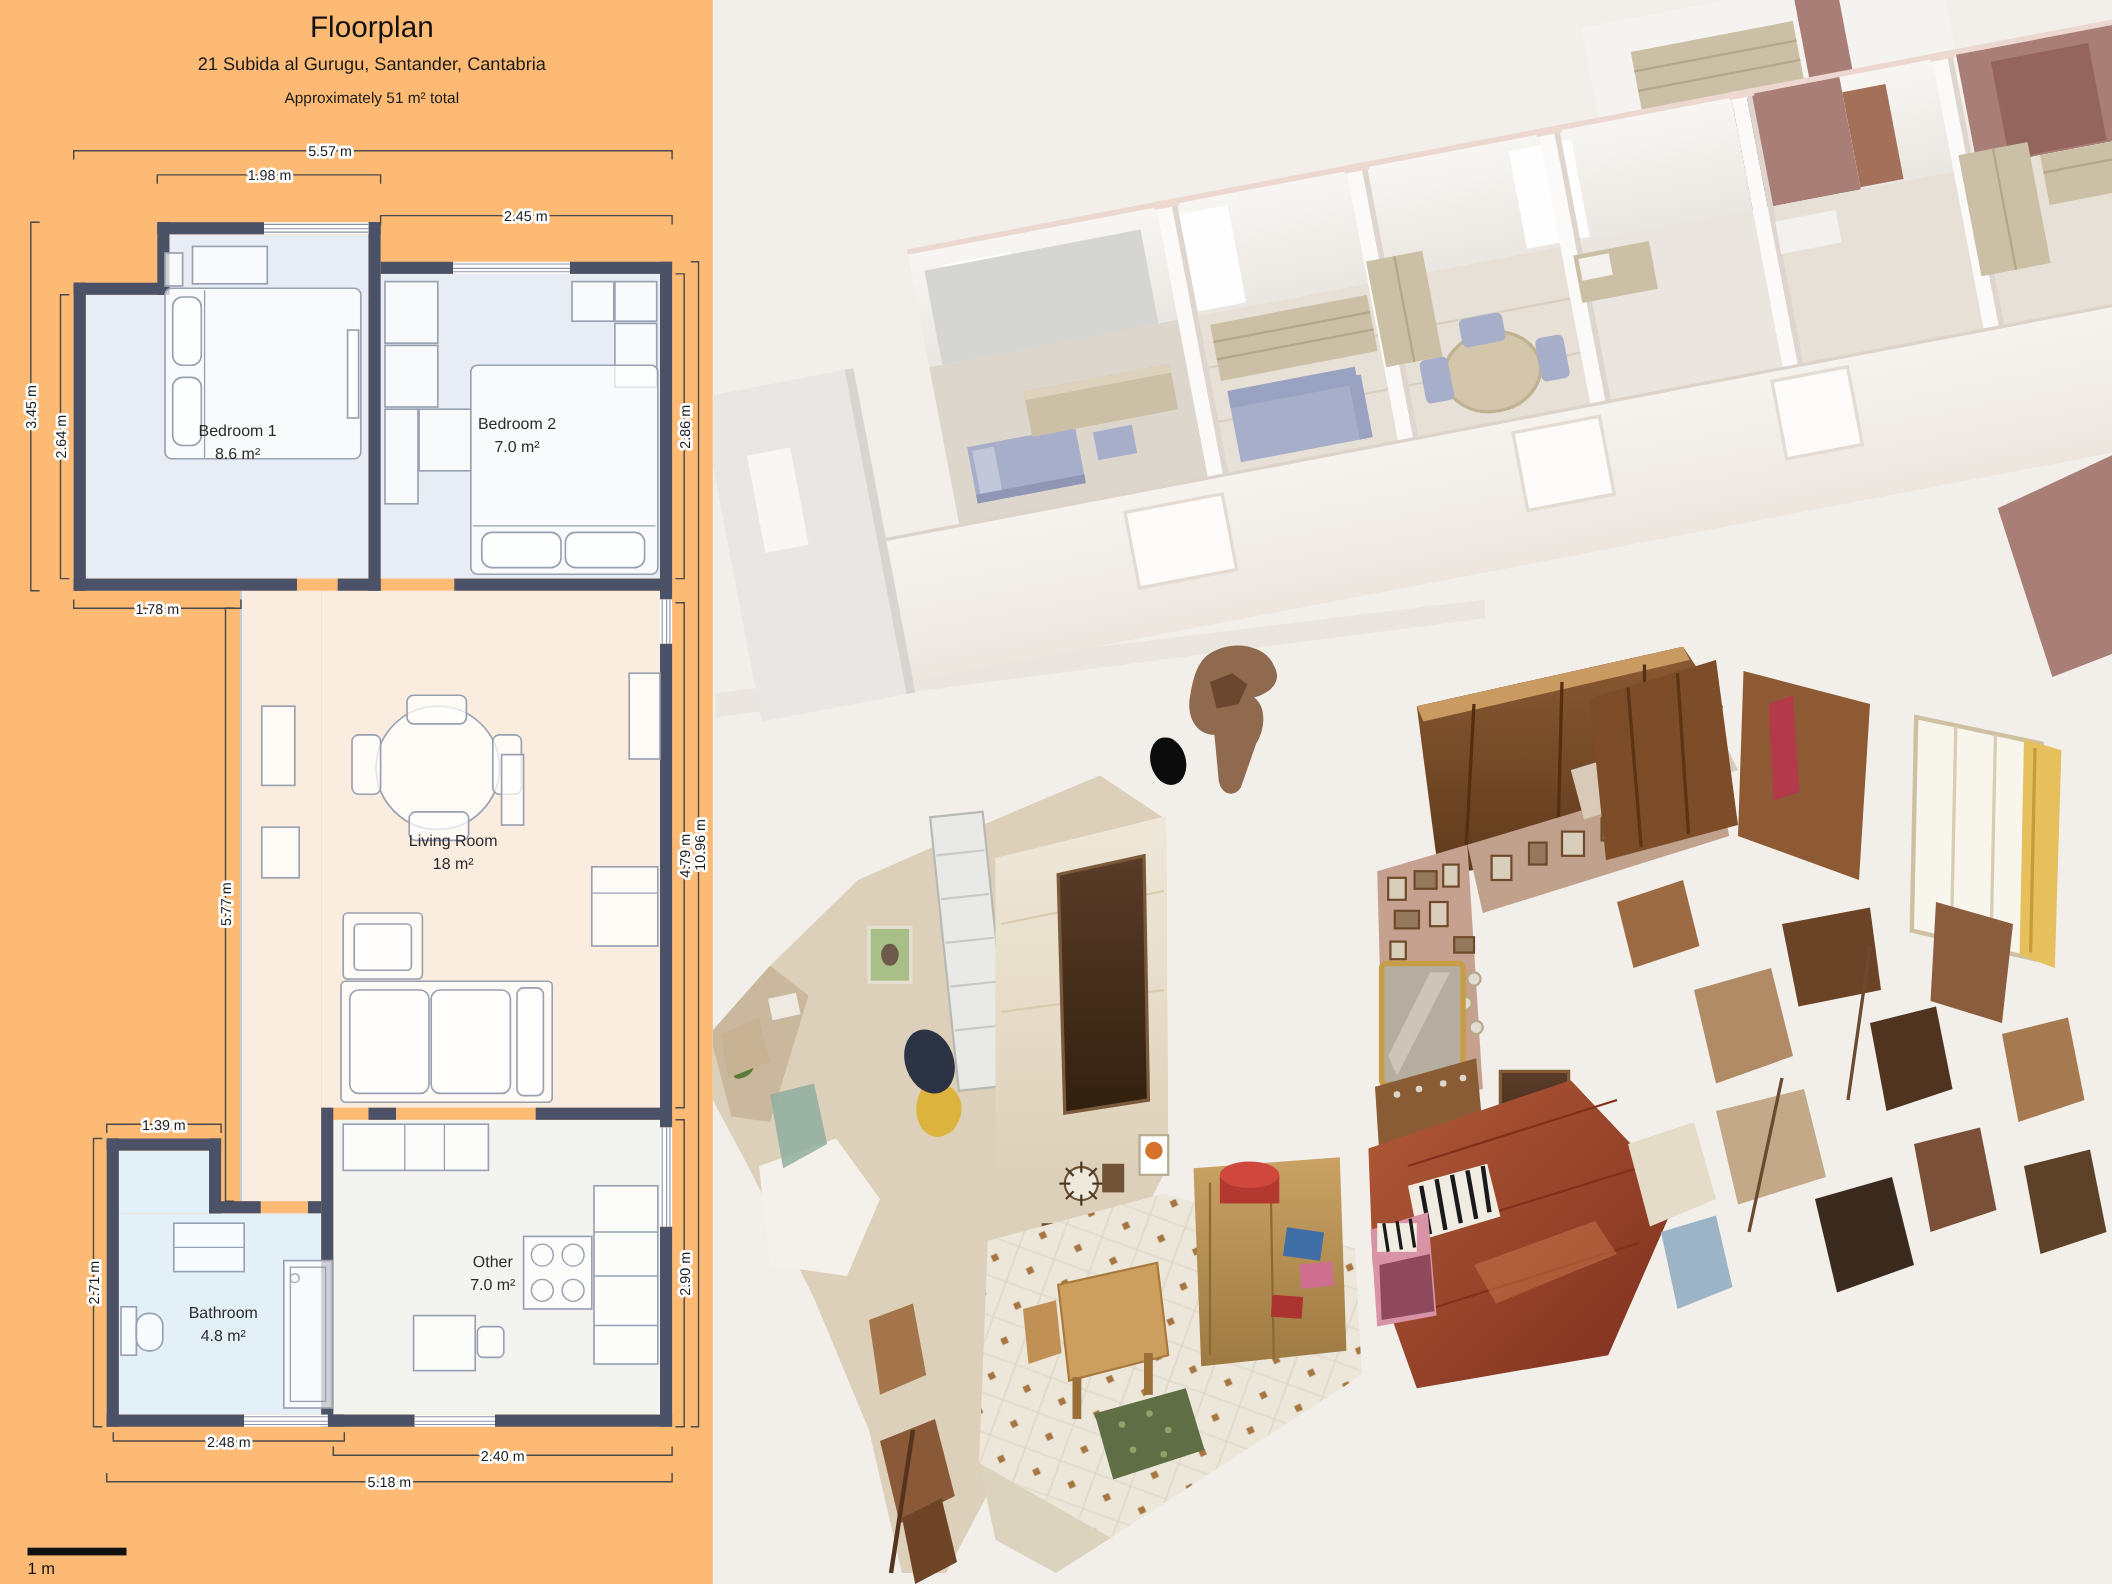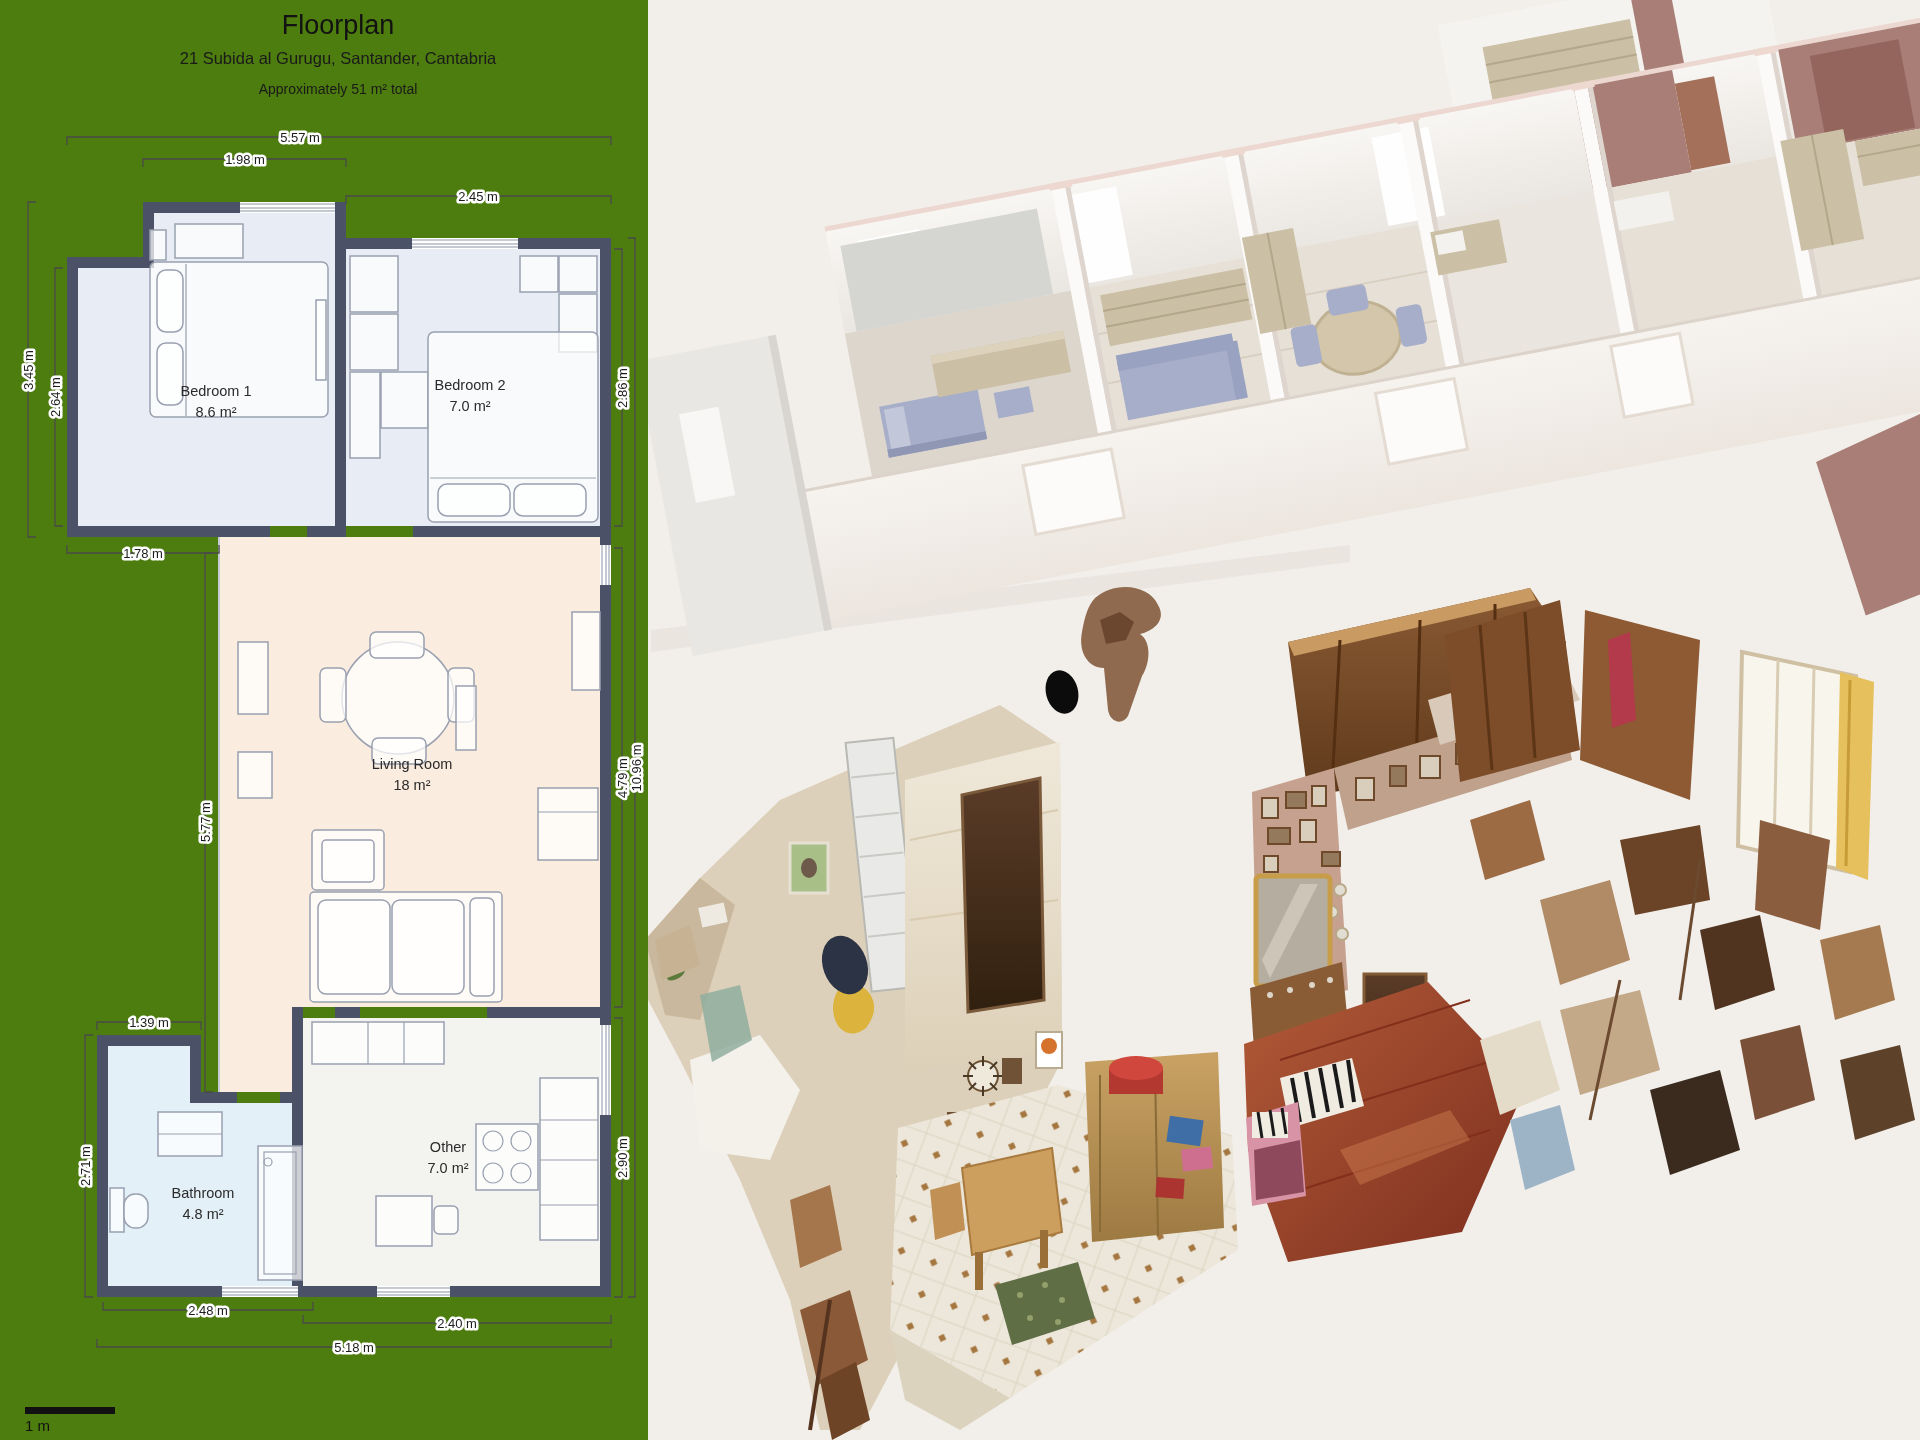--- a/index.html
+++ b/index.html
@@ -1,18 +1,18 @@
 <!DOCTYPE html>
 <html style="--wall: #4b5268; --bedroom_fill: #e7ecf5; --living_fill: #faecdf; --bathroom_fill: #e3f0f8; --other_fill: #f3f3f0; --render_wall_accent: #a87e76; --render_furniture_tan: #cbbfa5; --render_furniture_blue: #a7aec9; --scan_wood_floor: #a04a2c; --scan_tile_floor: #ece7da;"><head>
 <meta charset="utf-8">
 <style>
   html,body{margin:0;padding:0;background:#888;}
   body{font-family:"Liberation Sans", sans-serif;}
   .stage{position:relative;width:1920px;height:1440px;background:#f2efeb;overflow:hidden;}
-  .left-panel{position:absolute;left:0;top:0;width:648px;height:1440px;background:#4d7c0f;}
+  .left-panel{position:absolute;left:0;top:0;width:648px;height:1440px;background:#fdba74;}
   .right-panel{position:absolute;left:648px;top:0;width:1272px;height:1440px;}
   svg{display:block;}
   text{font-family:"Liberation Sans", sans-serif;}
   .t1{font-size:27px;fill:#121212;}
   .t2{font-size:16.5px;fill:#1a1a1a;}
   .t3{font-size:14px;fill:#1a1a1a;}
   .ttl{text-anchor:middle;}
   .f-wall{fill:var(--wall);}
   .f-bed{fill:var(--bedroom_fill);}
   .f-liv{fill:var(--living_fill);}

